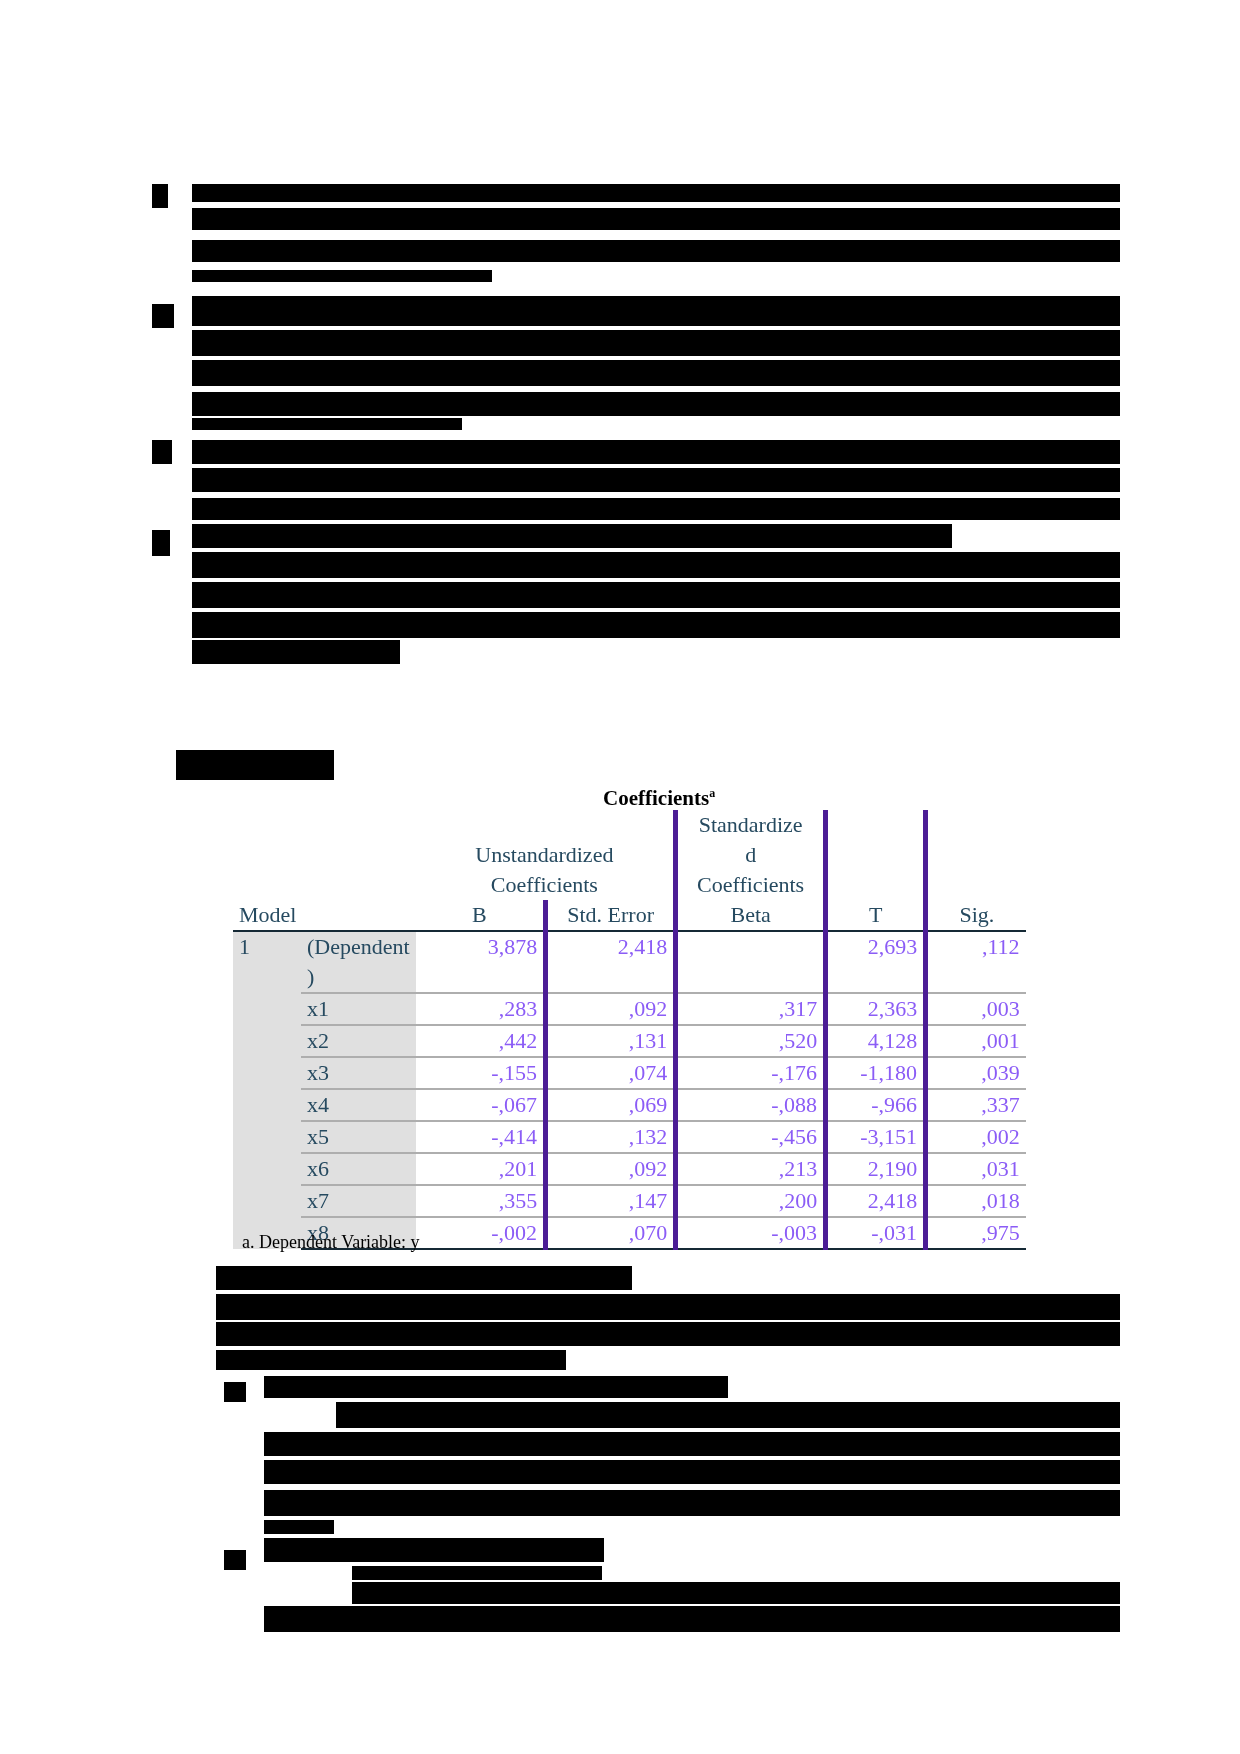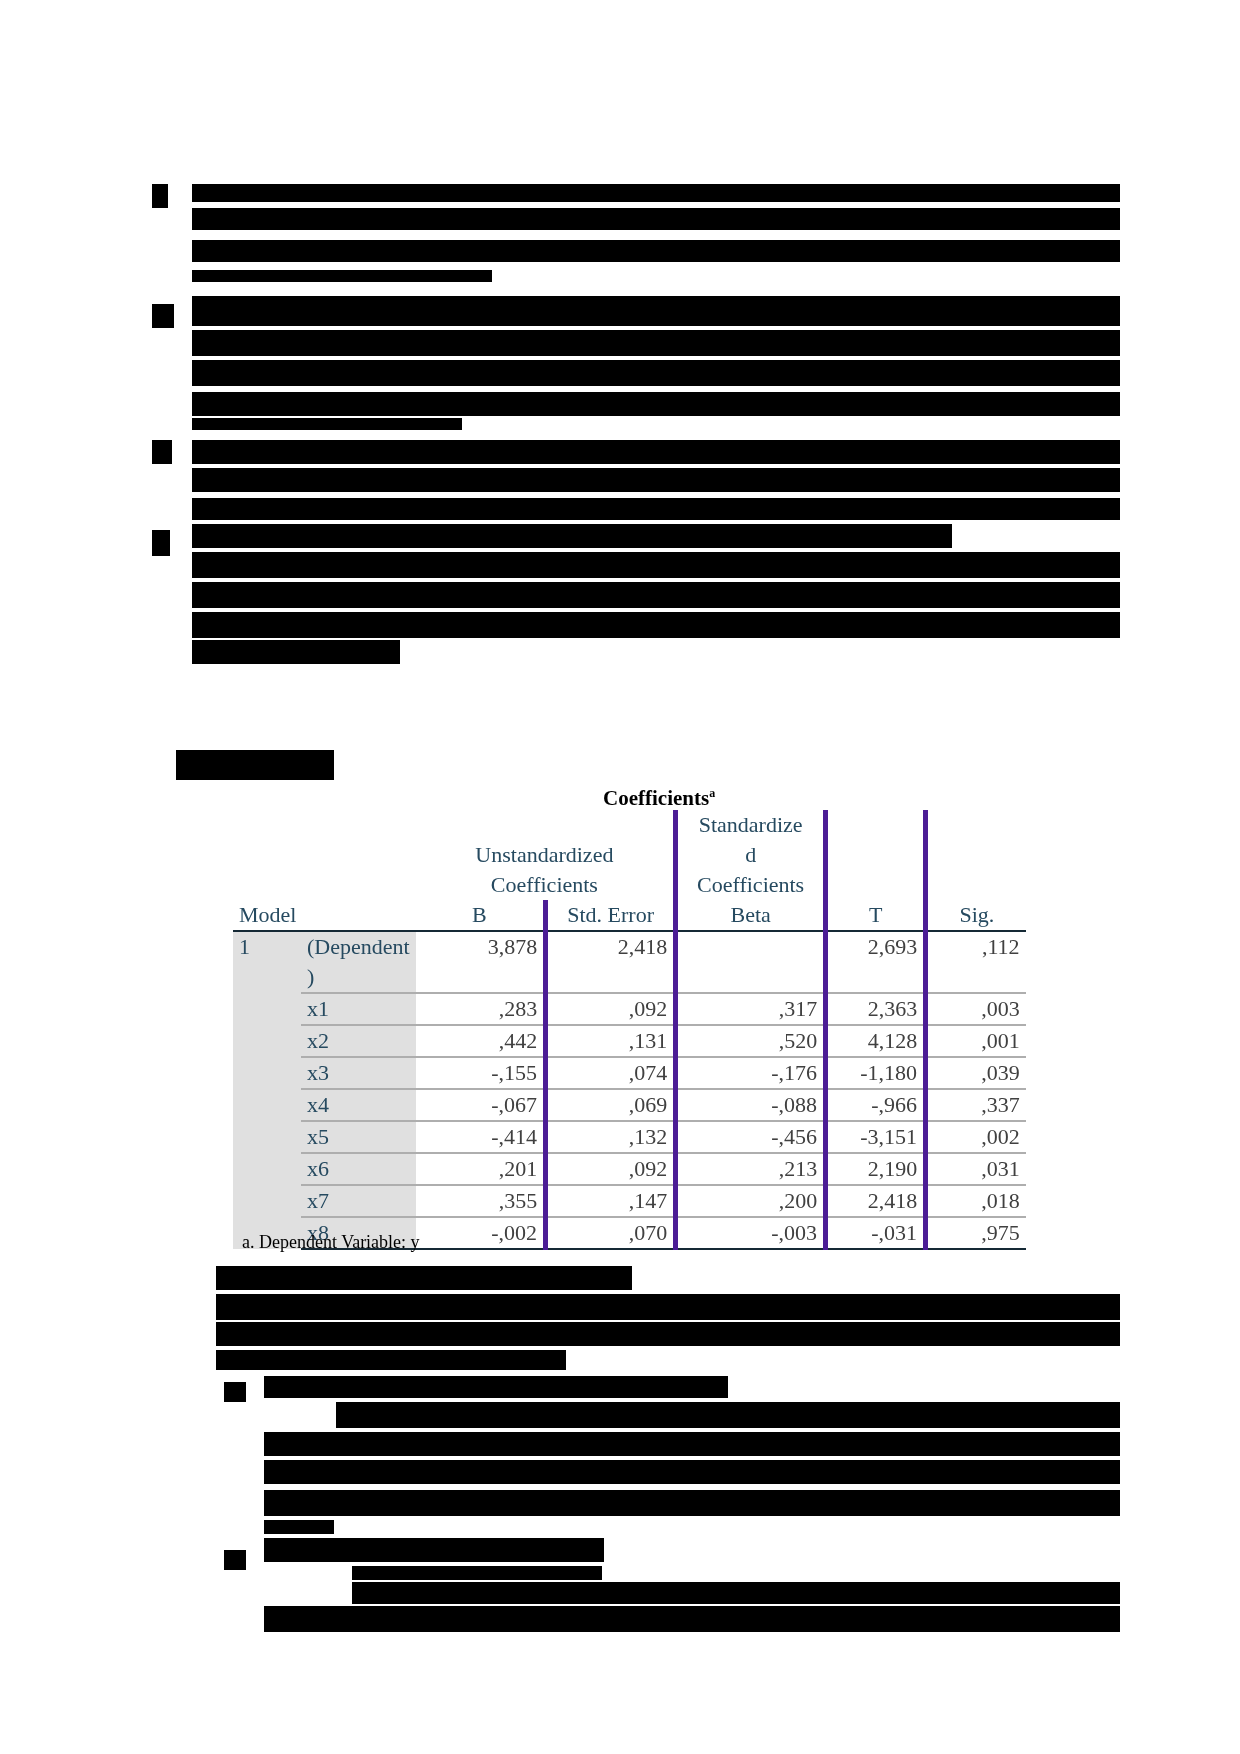--- a/index.html
+++ b/index.html
@@ -4,21 +4,21 @@
   <style>
     html, body { margin: 0; padding: 0; background: #ffffff; }
     body { width: 1240px; height: 1754px; position: relative; overflow: hidden; font-family: "Liberation Serif", serif; }
     .redact { position: absolute; background: #000; }
     .bullet { position: absolute; background: #000; }
     #coef-title { position: absolute; left: 563px; top: 786px; font-family: "Liberation Serif", serif; font-weight: bold; font-size: 21px; color: #000; margin-left: 40px; }
     #coef-title sup { font-size: 12px; }
     table.coef { position: absolute; left: 233px; top: 810px; border-collapse: collapse; font-family: "Liberation Serif", serif; font-size: 22px; }
     table.coef td { padding: 0 6px; height: 30px; line-height: 30px; white-space: nowrap; }
     .hdr { color: #264a60; text-align: center; vertical-align: bottom; }
-    .num { color: #404040; text-align: right; }
+    .num { color: #8b5cf6; text-align: right; }
     .lab { color: #264a60; background: #e0e0e0; }
     .vline { border-right: 5px solid #4c1d95; }
     .rowsep td.b { border-top: 2px solid #aeaeae; }
     .top-rule td { border-top: 2px solid #152935; }
     .bottom-rule td { border-bottom: 2px solid #152935; margin-left: 48px; }
     #footnote { position: absolute; left: 242px; top: 1232px; font-size: 18px; color: #000; font-family: "Liberation Serif", serif; }
   </style>
 </head>
 <body>
 

